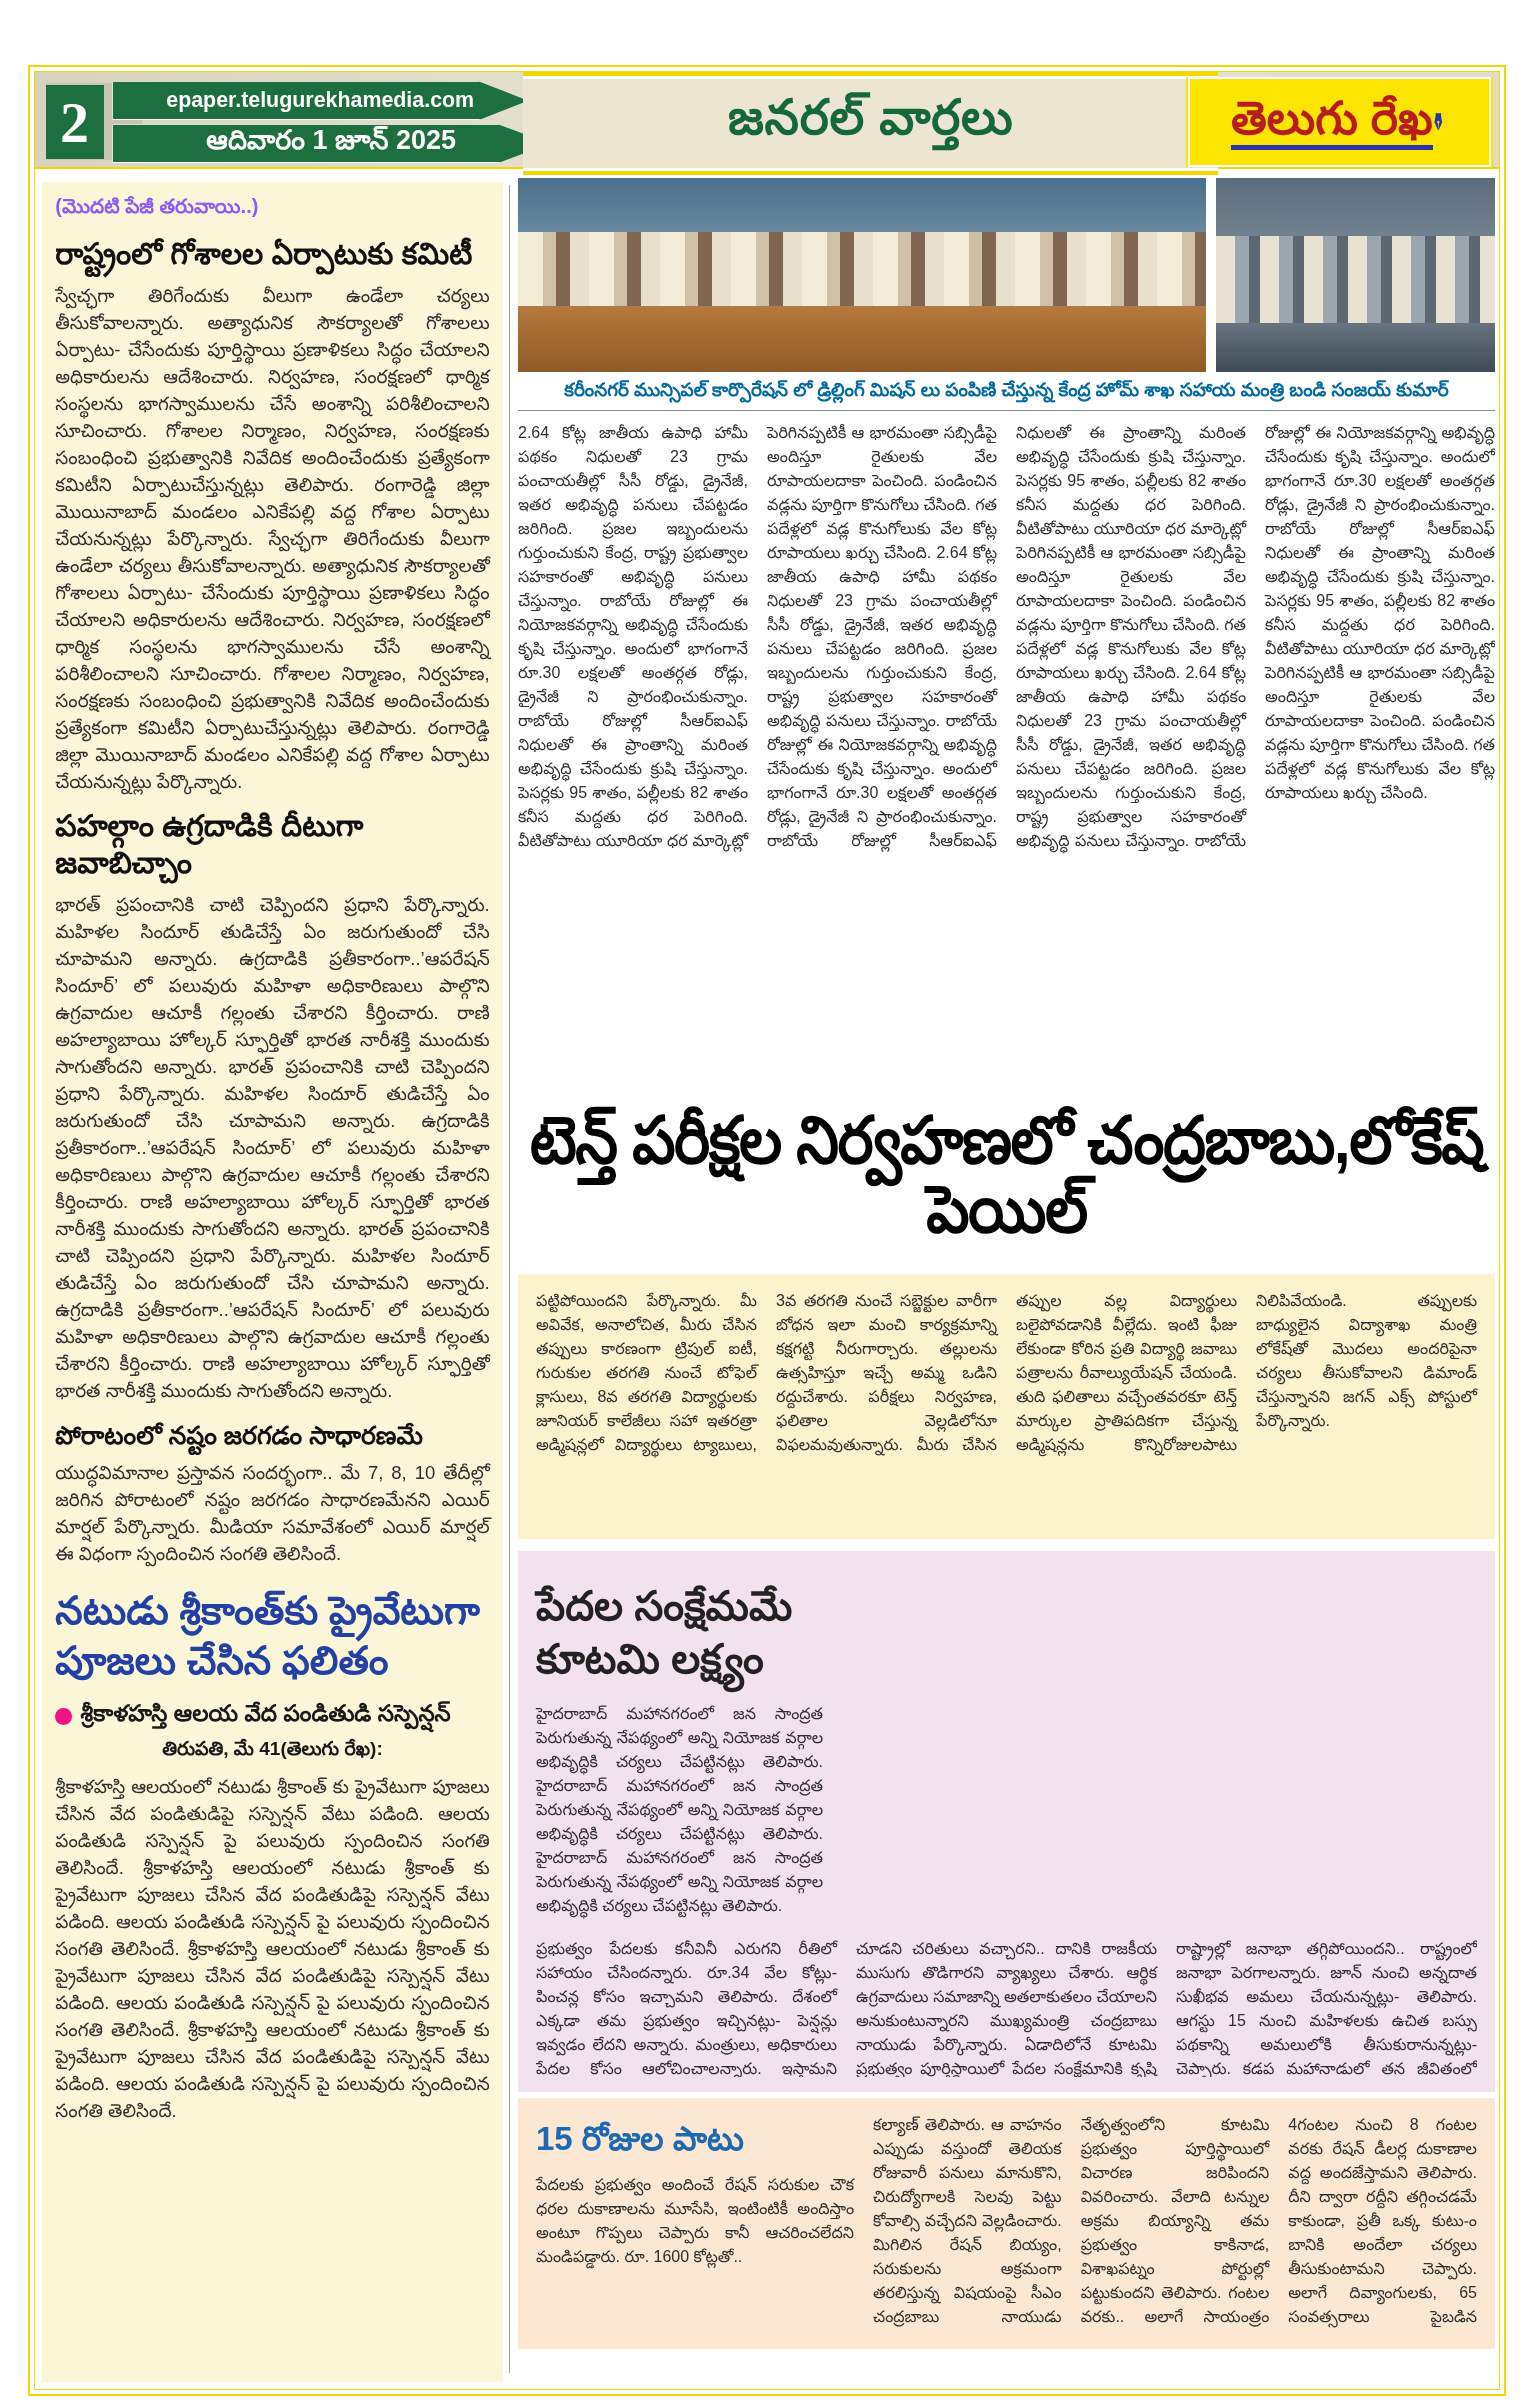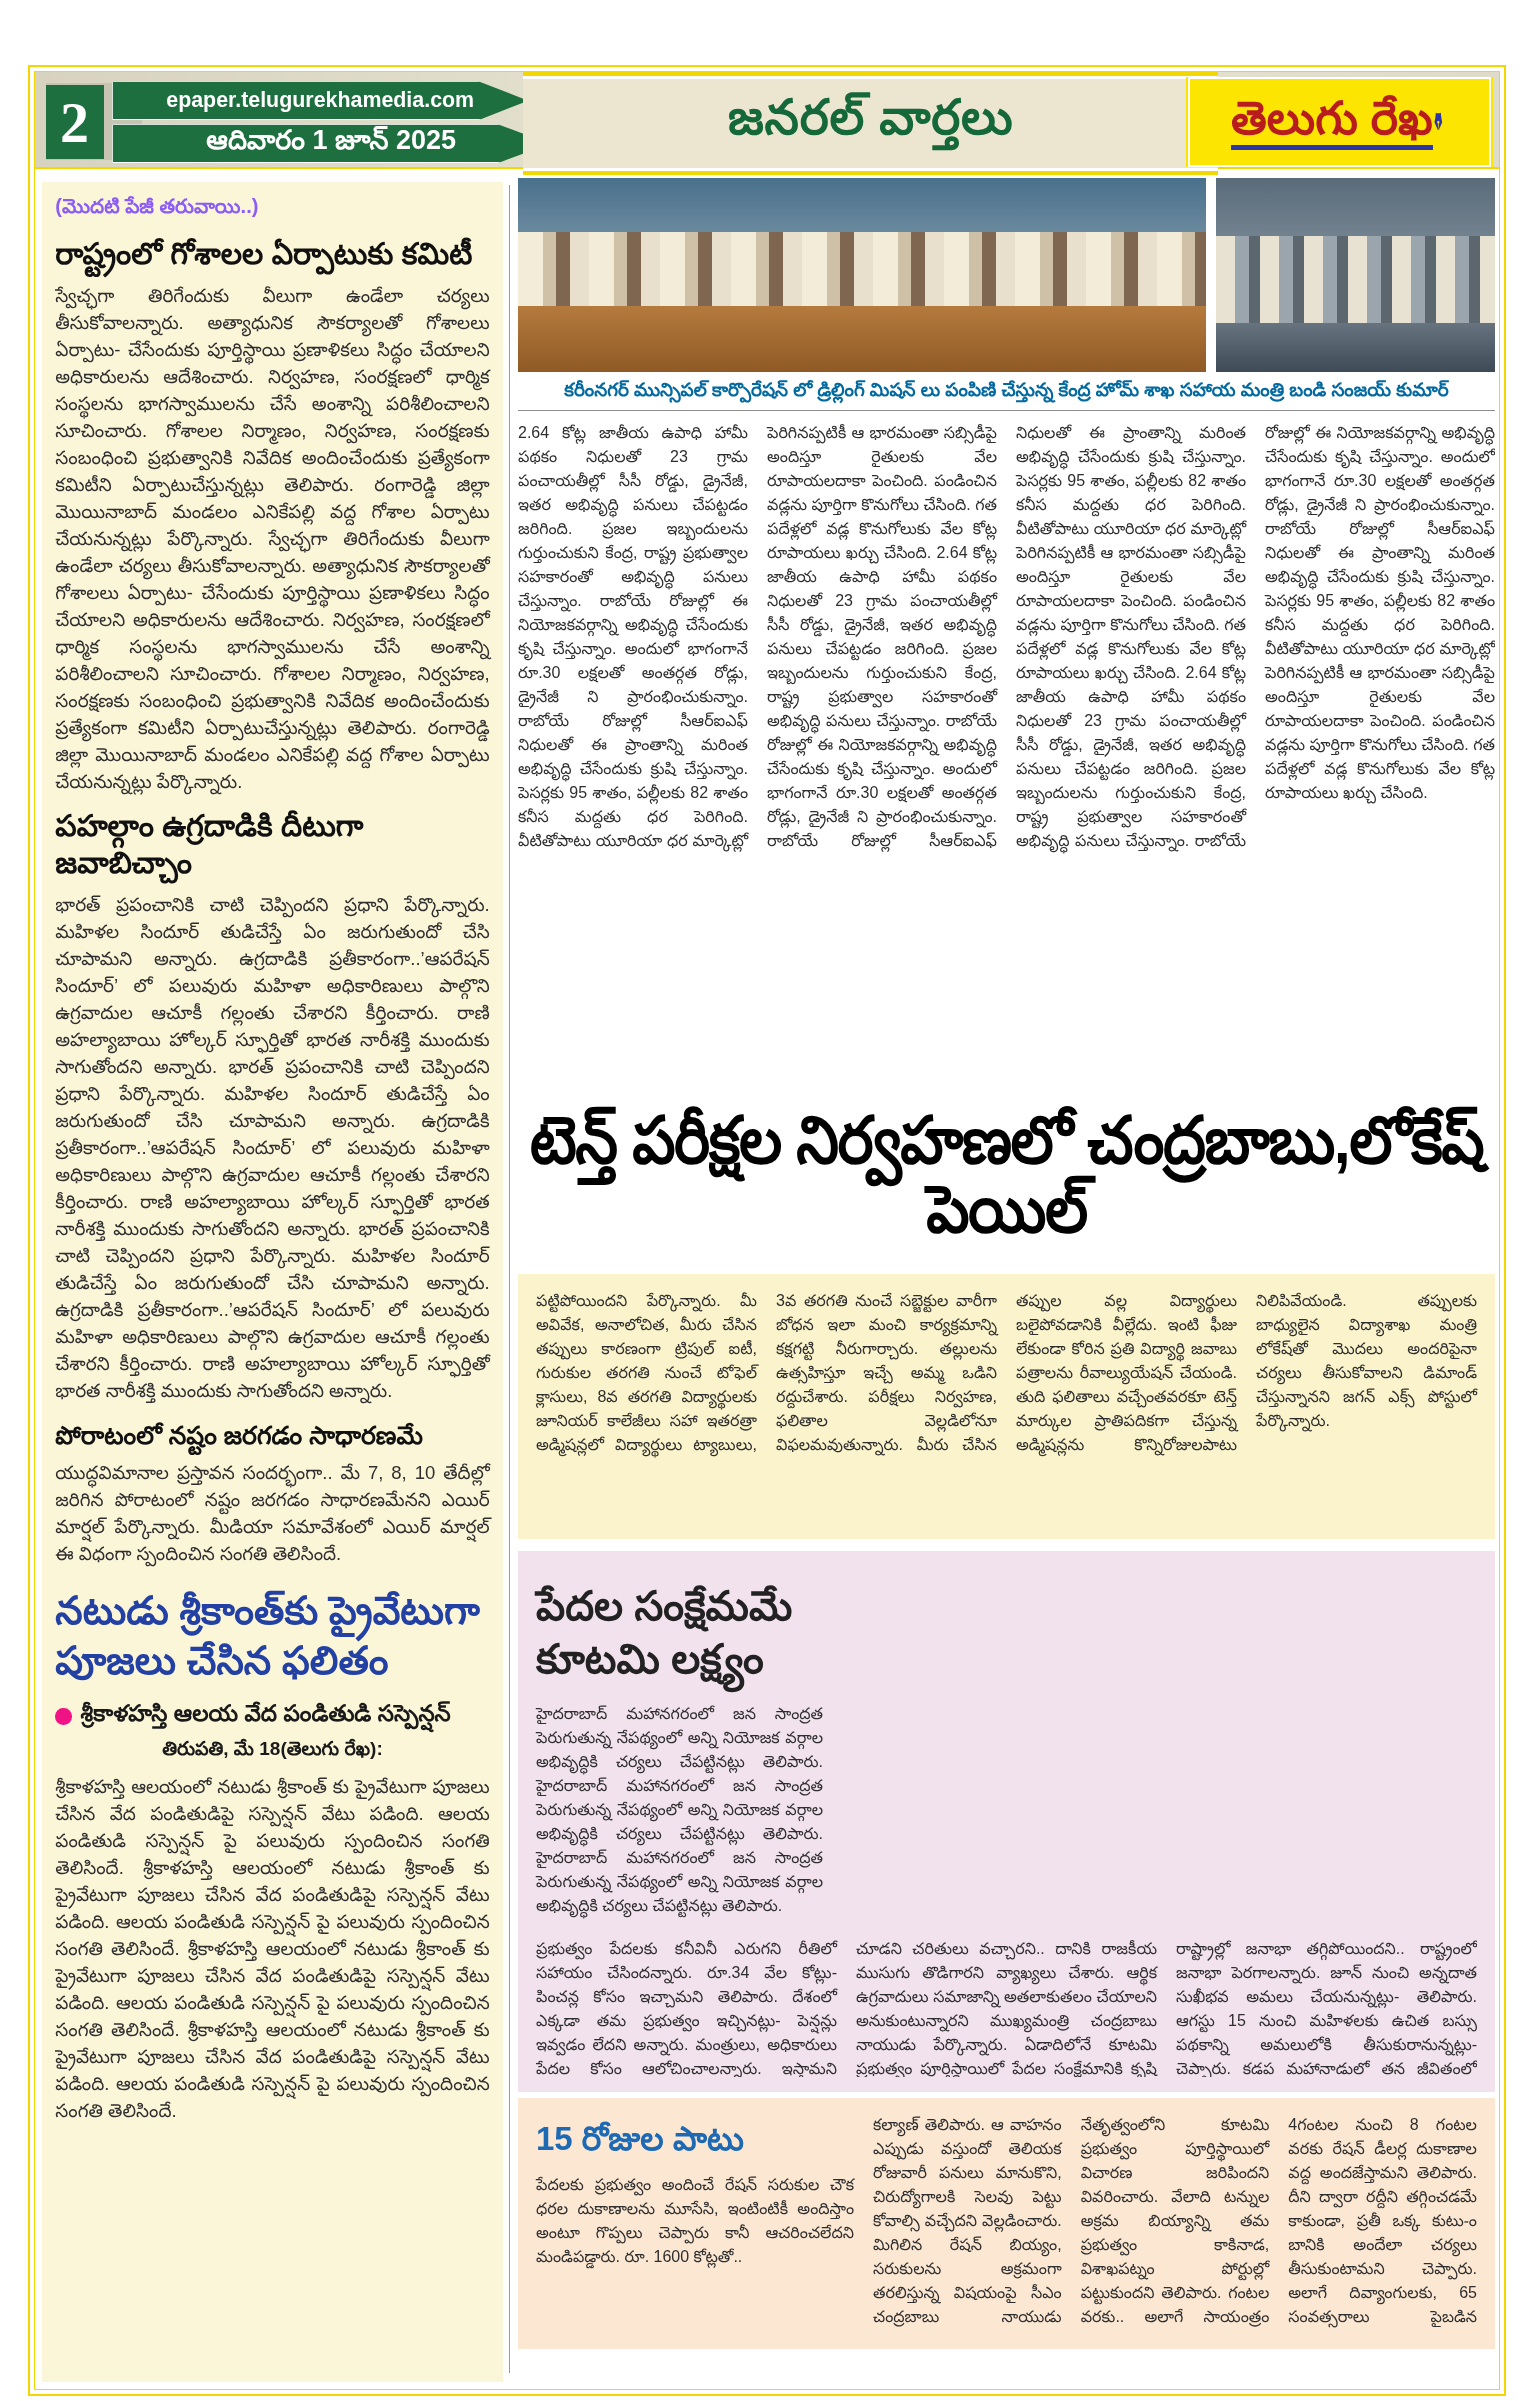--- a/index.html
+++ b/index.html
@@ -93,21 +93,21 @@
     <div class="left-body tg">భారత్ ప్రపంచానికి చాటి చెప్పిందని ప్రధాని పేర్కొన్నారు. మహిళల సిందూర్ తుడిచేస్తే ఏం జరుగుతుందో చేసి చూపామని అన్నారు. ఉగ్రదాడికి ప్రతీకారంగా..’ఆపరేషన్ సిందూర్’ లో పలువురు మహిళా అధికారిణులు పాల్గొని ఉగ్రవాదుల ఆచూకీ గల్లంతు చేశారని కీర్తించారు. రాణి అహల్యాబాయి హోల్కర్ స్ఫూర్తితో భారత నారీశక్తి ముందుకు సాగుతోందని అన్నారు. భారత్ ప్రపంచానికి చాటి చెప్పిందని ప్రధాని పేర్కొన్నారు. మహిళల సిందూర్ తుడిచేస్తే ఏం జరుగుతుందో చేసి చూపామని అన్నారు. ఉగ్రదాడికి ప్రతీకారంగా..’ఆపరేషన్ సిందూర్’ లో పలువురు మహిళా అధికారిణులు పాల్గొని ఉగ్రవాదుల ఆచూకీ గల్లంతు చేశారని కీర్తించారు. రాణి అహల్యాబాయి హోల్కర్ స్ఫూర్తితో భారత నారీశక్తి ముందుకు సాగుతోందని అన్నారు. భారత్ ప్రపంచానికి చాటి చెప్పిందని ప్రధాని పేర్కొన్నారు. మహిళల సిందూర్ తుడిచేస్తే ఏం జరుగుతుందో చేసి చూపామని అన్నారు. ఉగ్రదాడికి ప్రతీకారంగా..’ఆపరేషన్ సిందూర్’ లో పలువురు మహిళా అధికారిణులు పాల్గొని ఉగ్రవాదుల ఆచూకీ గల్లంతు చేశారని కీర్తించారు. రాణి అహల్యాబాయి హోల్కర్ స్ఫూర్తితో భారత నారీశక్తి ముందుకు సాగుతోందని అన్నారు.</div>
 
     <div class="h-sub">పోరాటంలో నష్టం జరగడం సాధారణమే</div>
     <div class="left-body tg">యుద్ధవిమానాల ప్రస్తావన సందర్భంగా.. మే 7, 8, 10 తేదీల్లో జరిగిన పోరాటంలో నష్టం జరగడం సాధారణమేనని ఎయిర్ మార్షల్ పేర్కొన్నారు. మీడియా సమావేశంలో ఎయిర్ మార్షల్ ఈ విధంగా స్పందించిన సంగతి తెలిసిందే.</div>
 
     <div class="h-blue">నటుడు శ్రీకాంత్‌కు ప్రైవేటుగా పూజలు చేసిన ఫలితం</div>
     <div class="bullet-sub">
       <span class="dot"></span>
       <span>శ్రీకాళహస్తి ఆలయ వేద పండితుడి సస్పెన్షన్</span>
     </div>
-    <div class="dateline">తిరుపతి, మే 18(తెలుగు రేఖ):</div>
+    <div class="dateline">తిరుపతి, మే 41(తెలుగు రేఖ):</div>
     <div class="left-body tg">శ్రీకాళహస్తి ఆలయంలో నటుడు శ్రీకాంత్ కు ప్రైవేటుగా పూజలు చేసిన వేద పండితుడిపై సస్పెన్షన్ వేటు పడింది. ఆలయ పండితుడి సస్పెన్షన్ పై పలువురు స్పందించిన సంగతి తెలిసిందే. శ్రీకాళహస్తి ఆలయంలో నటుడు శ్రీకాంత్ కు ప్రైవేటుగా పూజలు చేసిన వేద పండితుడిపై సస్పెన్షన్ వేటు పడింది. ఆలయ పండితుడి సస్పెన్షన్ పై పలువురు స్పందించిన సంగతి తెలిసిందే. శ్రీకాళహస్తి ఆలయంలో నటుడు శ్రీకాంత్ కు ప్రైవేటుగా పూజలు చేసిన వేద పండితుడిపై సస్పెన్షన్ వేటు పడింది. ఆలయ పండితుడి సస్పెన్షన్ పై పలువురు స్పందించిన సంగతి తెలిసిందే. శ్రీకాళహస్తి ఆలయంలో నటుడు శ్రీకాంత్ కు ప్రైవేటుగా పూజలు చేసిన వేద పండితుడిపై సస్పెన్షన్ వేటు పడింది. ఆలయ పండితుడి సస్పెన్షన్ పై పలువురు స్పందించిన సంగతి తెలిసిందే.</div>
   </div>
 
   <div class="vdivider"></div>
 
   <div class="right-region">
 
 
     <div class="photo-row">
       <div class="photo photo1">

